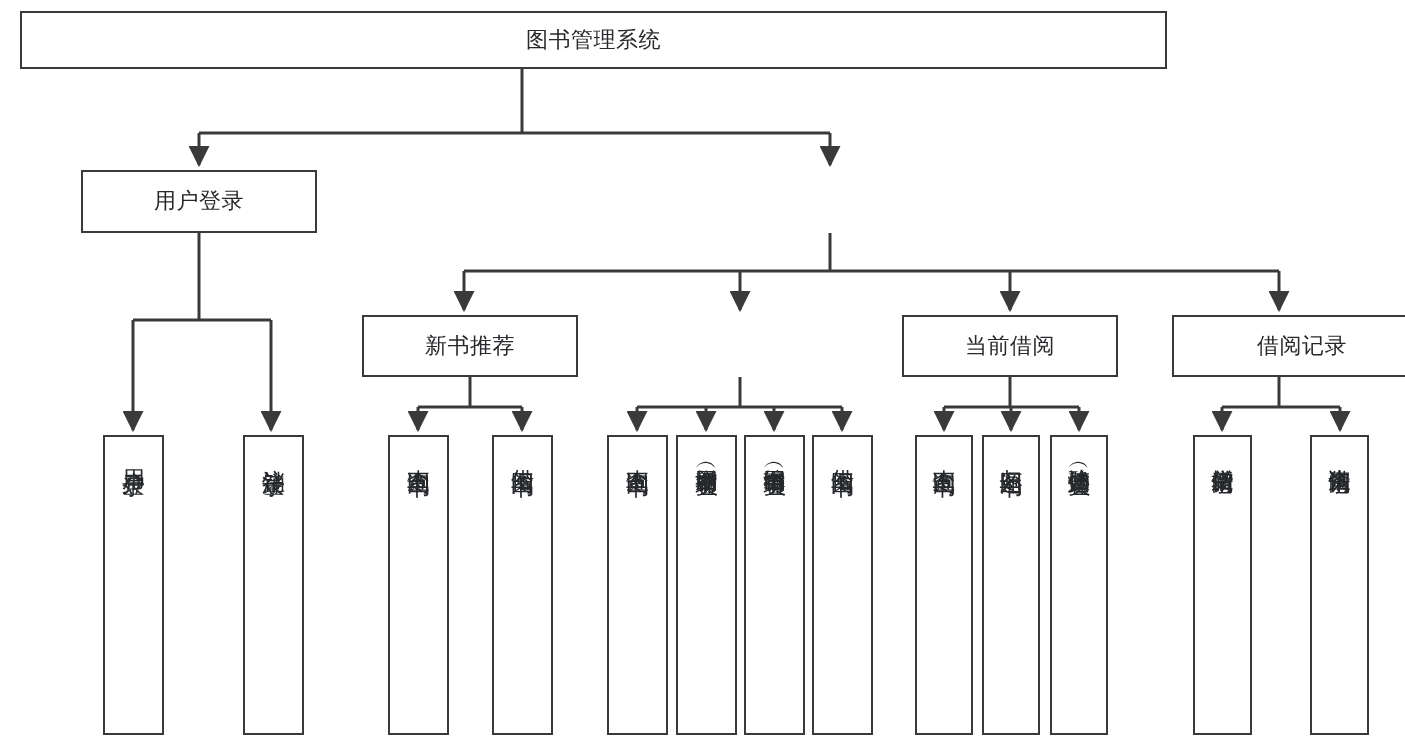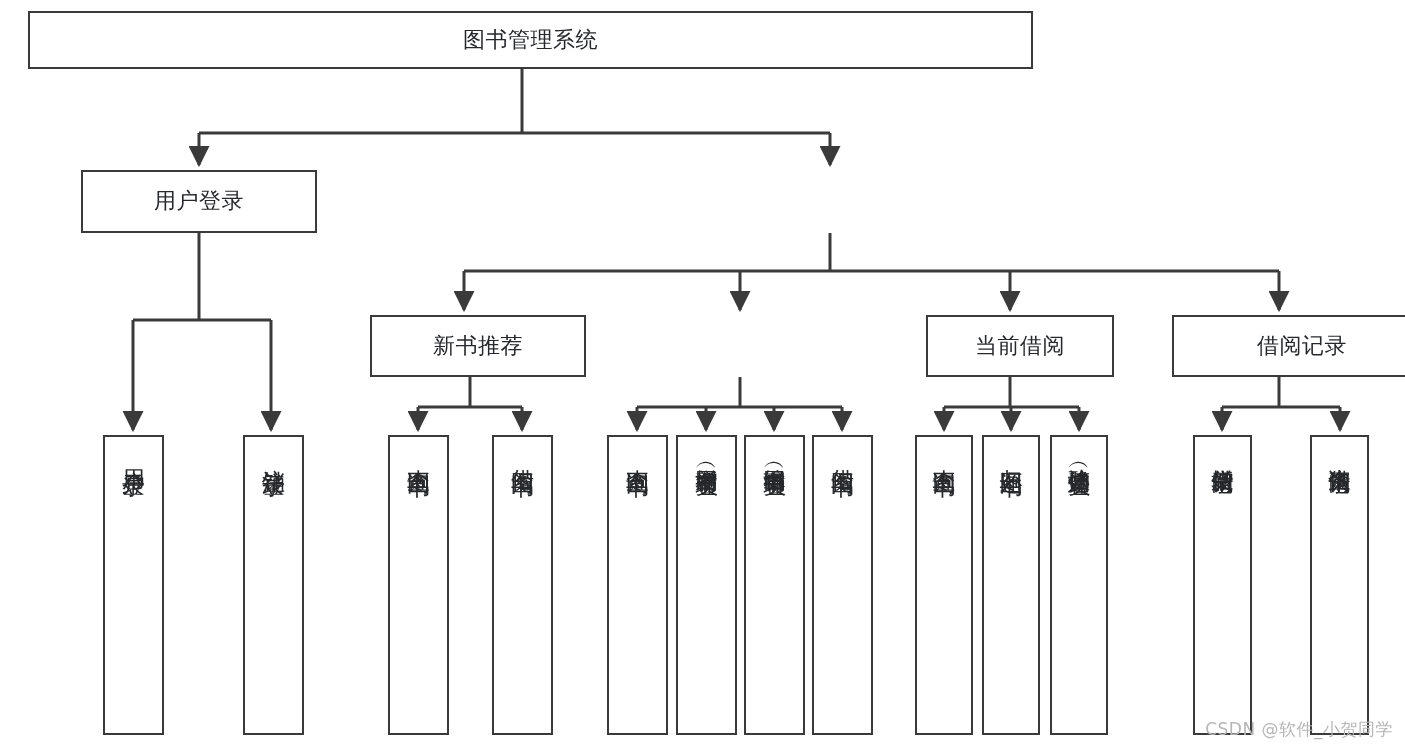--- a/index.html
+++ b/index.html
@@ -129,35 +129,35 @@
       <path d="M 1011 407 L 1011 430" marker-end="url(#arrow)"></path>
       <path d="M 1079 407 L 1079 430" marker-end="url(#arrow)"></path>
 
       <path d="M 1279 377 L 1279 407"></path>
       <path d="M 1222 407 L 1340 407"></path>
       <path d="M 1222 407 L 1222 430" marker-end="url(#arrow)"></path>
       <path d="M 1340 407 L 1340 430" marker-end="url(#arrow)"></path>
     </g>
   </svg>
 
-  <div class="node root horiz" style="left:28px; top:11px; width:1005px; height:58px;">
+  <div class="node root horiz" style="left:20px; top:11px; width:1147px; height:58px;">
     <span class="node-label">图书管理系统</span>
   </div>
 
   <div class="node horiz" style="left:81px; top:170px; width:236px; height:63px;">
     <span class="node-label">用户登录</span>
   </div>
 
 
-  <div class="node horiz" style="left:362px; top:315px; width:216px; height:62px;margin-left:8px;">
+  <div class="node horiz" style="left:362px; top:315px; width:216px; height:62px;">
     <span class="node-label">新书推荐</span>
   </div>
 
 
-  <div class="node horiz" style="left:902px; top:315px; width:188px; height:62px;margin-left:24px;">
+  <div class="node horiz" style="left:902px; top:315px; width:216px; height:62px;">
     <span class="node-label">当前借阅</span>
   </div>
 
   <div class="node horiz" style="left:1172px; top:315px; width:260px; height:62px;">
     <span class="node-label">借阅记录</span>
   </div>
 
   <div class="node vert" style="left:103px; top:435px; width:61px; height:300px;">
     <span class="node-label">用户登录</span>
   </div>
@@ -203,15 +203,14 @@
   </div>
 
   <div class="node vert tall" style="left:1193px; top:435px; width:59px; height:300px;">
     <span class="node-label">新增借阅记录</span>
   </div>
 
   <div class="node vert tall" style="left:1310px; top:435px; width:59px; height:300px;">
     <span class="node-label">查询借阅记录</span>
   </div>
 
-  <div id="watermark">CSDN @软件_小贺同学</div>
 
 </div>
 
 </body></html>

